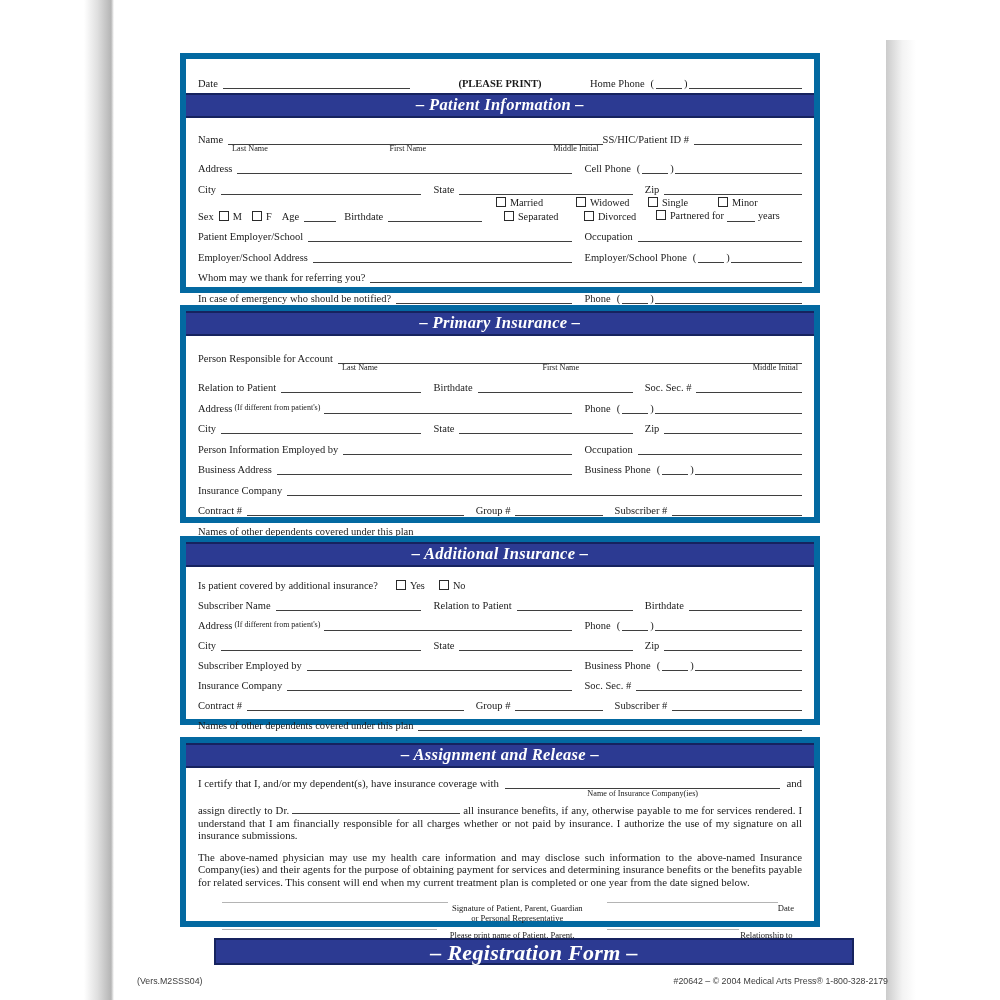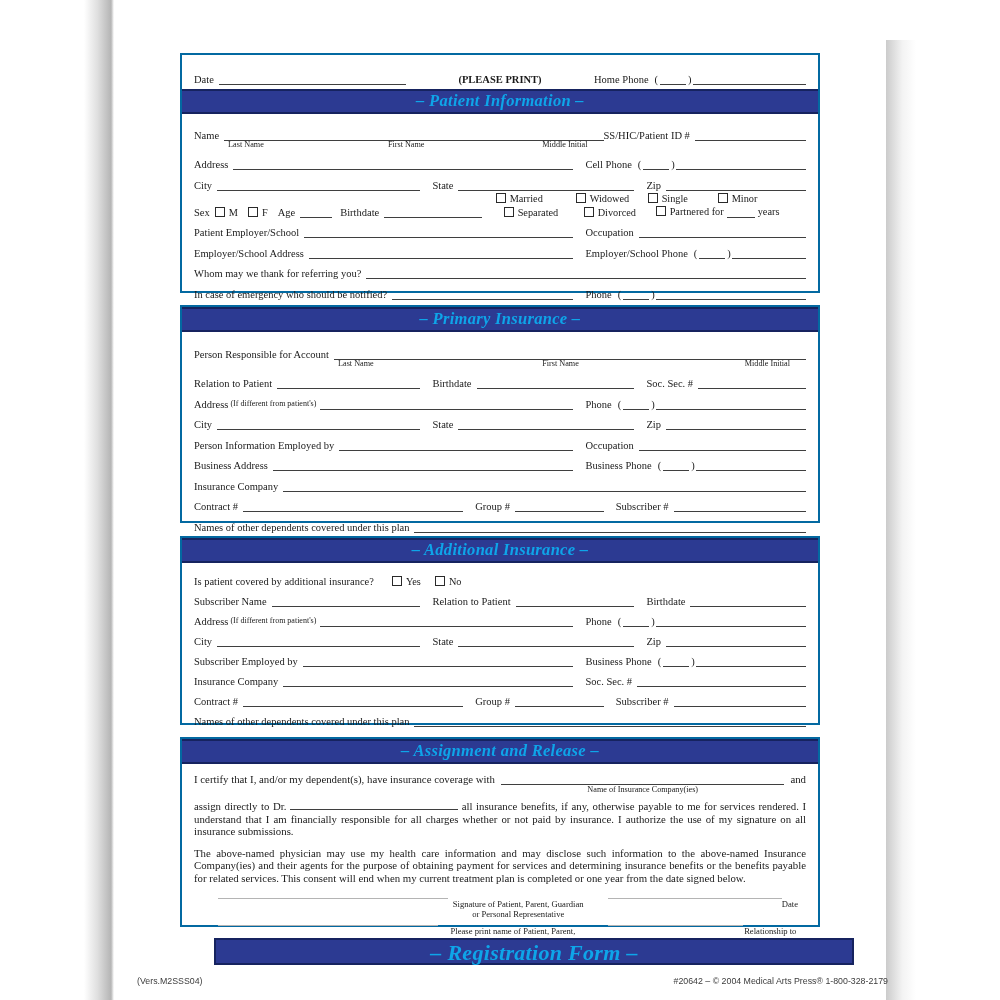--- a/index.html
+++ b/index.html
@@ -4,23 +4,23 @@
 <style>
   html,body{margin:0;padding:0;background:#ffffff;}
   .canvas{position:relative;width:1000px;height:1000px;background:#ffffff;overflow:hidden;
           font-family:"Liberation Serif","DejaVu Serif",serif;color:#1a1a1a;}
   
   .shadow-left{position:absolute;left:84px;top:0;width:30px;height:1000px;
     background:linear-gradient(90deg,rgba(190,190,190,0) 0%,rgba(150,150,150,.30) 45%,rgba(120,120,120,.55) 90%,rgba(255,255,255,0) 100%);}
   .shadow-right{position:absolute;left:886px;top:40px;width:30px;height:960px;
     background:linear-gradient(90deg,rgba(140,140,140,.45) 0%,rgba(190,190,190,.18) 55%,rgba(255,255,255,0) 100%);}
   .form{position:absolute;left:180px;width:640px;}
-  .box{position:absolute;left:0;width:640px;border:2px solid #0369a1;background:#ffffff;box-sizing:border-box;}
+  .box{position:absolute;left:0;width:640px;border:6px solid #0369a1;background:#ffffff;box-sizing:border-box;}
   .banner{background:#2c3a92;border-top:2px solid #16235f;border-bottom:2px solid #16235f;
-    color:#0ea5e9;text-align:center;font-style:italic;font-weight:bold;font-size:16.5px;
+    color:#ffffff;text-align:center;font-style:italic;font-weight:bold;font-size:16.5px;
     height:21px;line-height:20px;letter-spacing:.3px;}
   .content{padding:0 12px;}
   .r{display:flex;align-items:flex-end;height:20.5px;font-size:10.5px;line-height:11px;white-space:nowrap;}
   .seg{display:flex;align-items:flex-end;flex:0 0 auto;}
   .seg + .seg{margin-left:12px;}
   .fx{flex:1 1 auto;}
   .w62{flex:0 0 62%;}
   .w44{flex:0 0 44%;}
   .w38{flex:0 0 37%;}
   .w34{flex:0 0 33%;}
@@ -28,21 +28,21 @@
   .note{font-size:8px;padding-right:4px;padding-bottom:1px;}
   .bl{display:inline-block;border-bottom:1.2px solid #3f3f3f;height:12px;min-width:14px;}
   .ac{flex:0 0 26px;margin:0 1px;}
   .p{padding:0 1px;}
   .cb{display:inline-block;width:8px;height:8px;border:1.2px solid #2a2a2a;margin:0 4px 1px 0;background:#fff;}
   .cbi{display:flex;align-items:center;font-size:10.3px;}
   
   .nr{margin-bottom:9px;}
   .nl{position:relative;border-bottom:1.2px solid #3f3f3f;height:12px;}
   .sub{position:absolute;top:13px;font-size:8.2px;line-height:8px;}
-  .s1{left:4px;} .s2{left:48%;transform:translateX(-50%);} .s3{right:16px;}
+  .s1{left:4px;} .s2{left:48%;transform:translateX(-50%);} .s3{right:4px;}
   
   .date-row{display:flex;align-items:flex-end;height:30px;padding:0 12px 4px 12px;font-size:10.5px;}
   .pp{font-weight:bold;font-size:10.5px;align-self:flex-end;margin-top:8px;}
   
   .marital{display:flex;flex-direction:column;flex:1 1 auto;margin-left:14px;}
   .mrow{display:flex;align-items:flex-end;height:13px;}
   .mc1{flex:0 0 80px;} .mc2{flex:0 0 72px;} .mc3{flex:0 0 70px;} .mc4{flex:1 1 auto;}
   
   .p1{display:flex;align-items:flex-end;font-size:10.8px;margin-top:8px;white-space:nowrap;}
   .cline{flex:1 1 auto;border-bottom:1.2px solid #3f3f3f;height:12px;position:relative;margin:0 6px;text-decoration:underline;}

